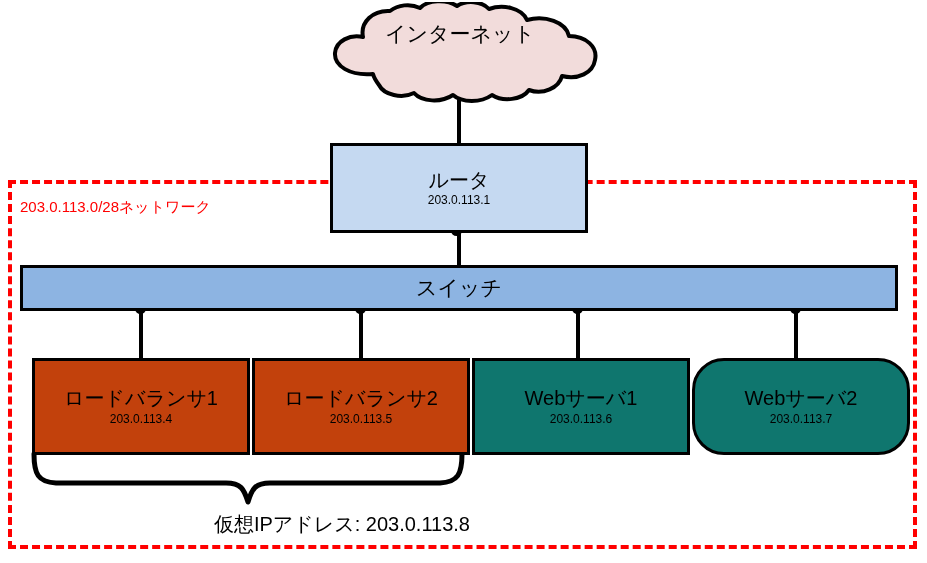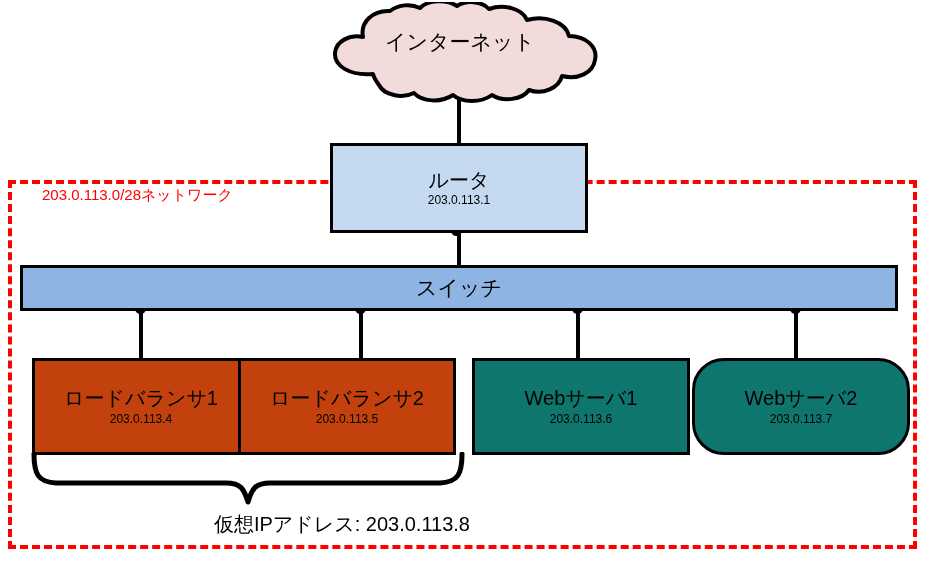--- a/index.html
+++ b/index.html
@@ -26,42 +26,41 @@
     top: 180px;
     width: 909px;
     height: 369px;
     border: 4px dashed #ff0000;
     background: transparent;
     z-index: 1;
   }
   .net-boundary-label {
     position: absolute;
     left: 20px;
-    top: 186px;
+    top: 198px;
     color: #ff0000;
     font-size: 15px;
     letter-spacing: 0px;
     white-space: nowrap;
     z-index: 6;
-    margin-left: 22px;
   }
 
   
   .cloud-wrap {
     position: absolute;
     left: 310px;
     top: 2px;
     width: 300px;
     height: 105px;
     z-index: 5;
   }
   .cloud-label {
     position: absolute;
     left: 310px;
-    top: 28px;
+    top: 20px;
     width: 300px;
     text-align: center;
     font-size: 21px;
     color: #000000;
     z-index: 6;
     pointer-events: none;
   }
 
   
   .node {
@@ -96,21 +95,21 @@
 
   .lb { background: #c2410c; }
   .web { background: #0f766e; }
 
   .dev {
     top: 358px;
     width: 218px;
     height: 97px;
   }
   .dev-1 { left: 32px; }
-  .dev-2 { left: 238px; }
+  .dev-2 { left: 252px; }
   .dev-3 { left: 472px; }
   .dev-4 { left: 692px; border-radius: 32px; }
 
   
   .line-v {
     position: absolute;
     width: 4px;
     background: #000000;
     z-index: 3;
   }

